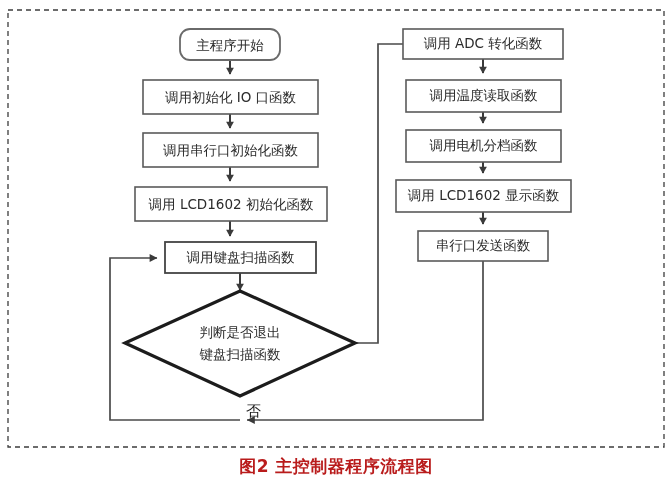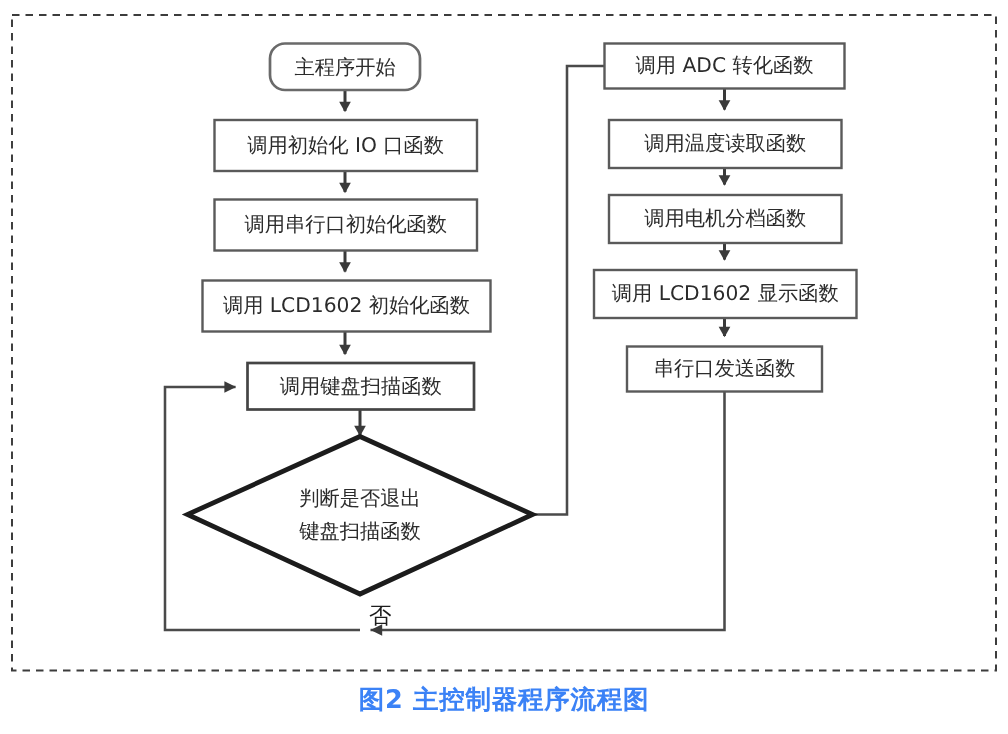--- a/index.html
+++ b/index.html
@@ -78,21 +78,21 @@
   }
   .caption {
     position: absolute;
     left: 0;
     top: 455px;
     width: 672px;
     text-align: center;
     font-family: "DejaVu Sans", "Liberation Sans", sans-serif;
     font-size: 17px;
     font-weight: bold;
-    color: #3b82f6;
+    color: #b91c1c;
     letter-spacing: 0.5px;
   }
 </style>
 </head>
 <body>
 
 <div id="page">
 
   <svg id="flow-svg" viewBox="0 0 672 489" xmlns="http://www.w3.org/2000/svg">
 

